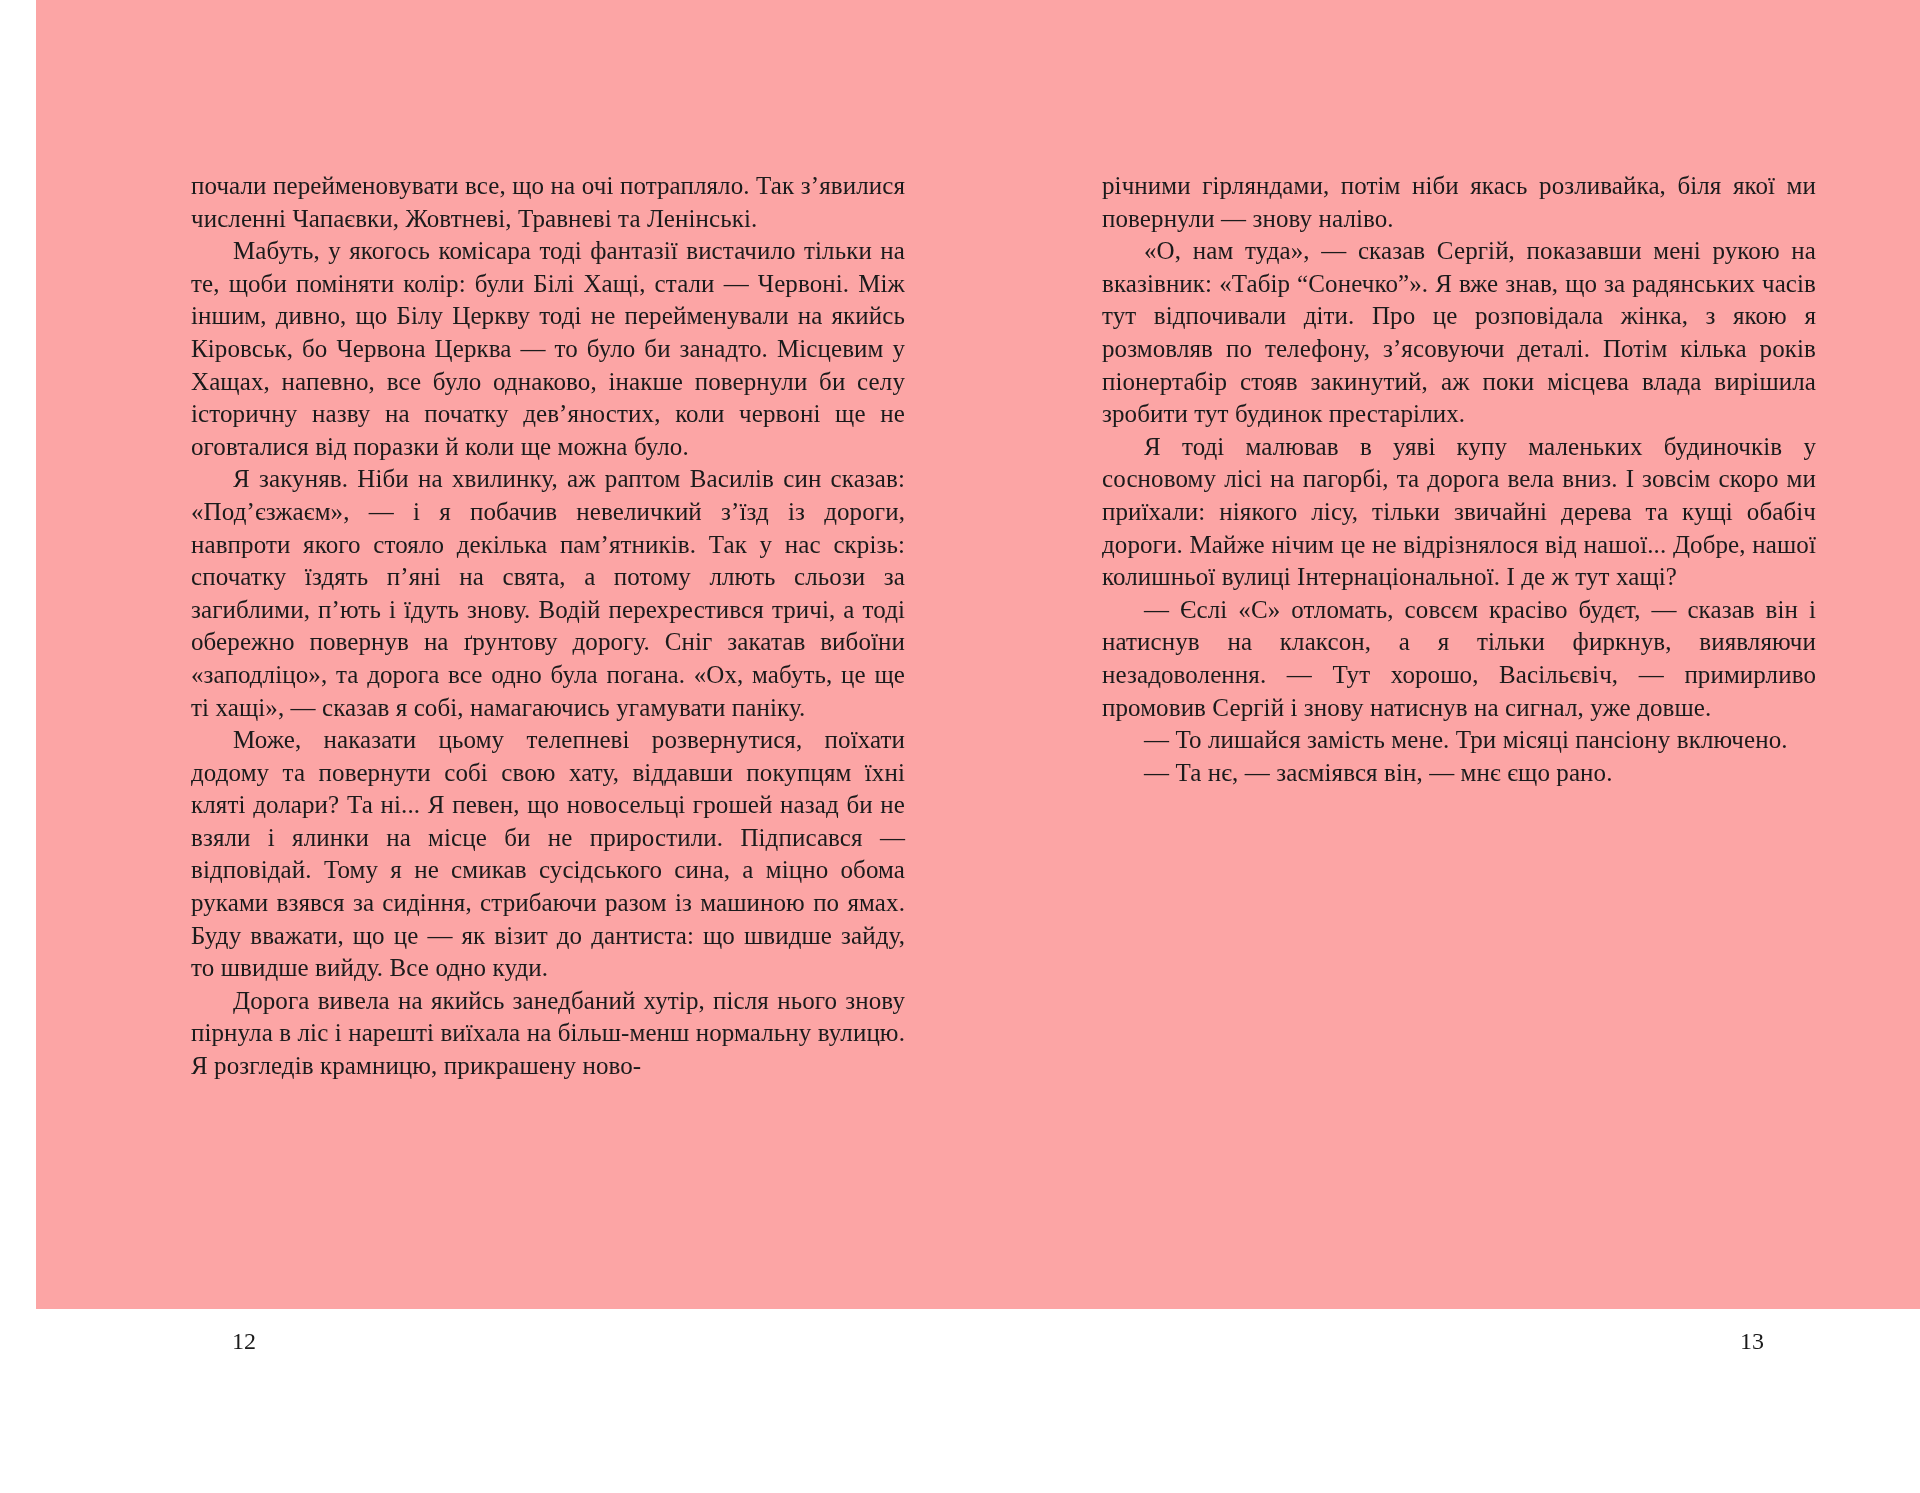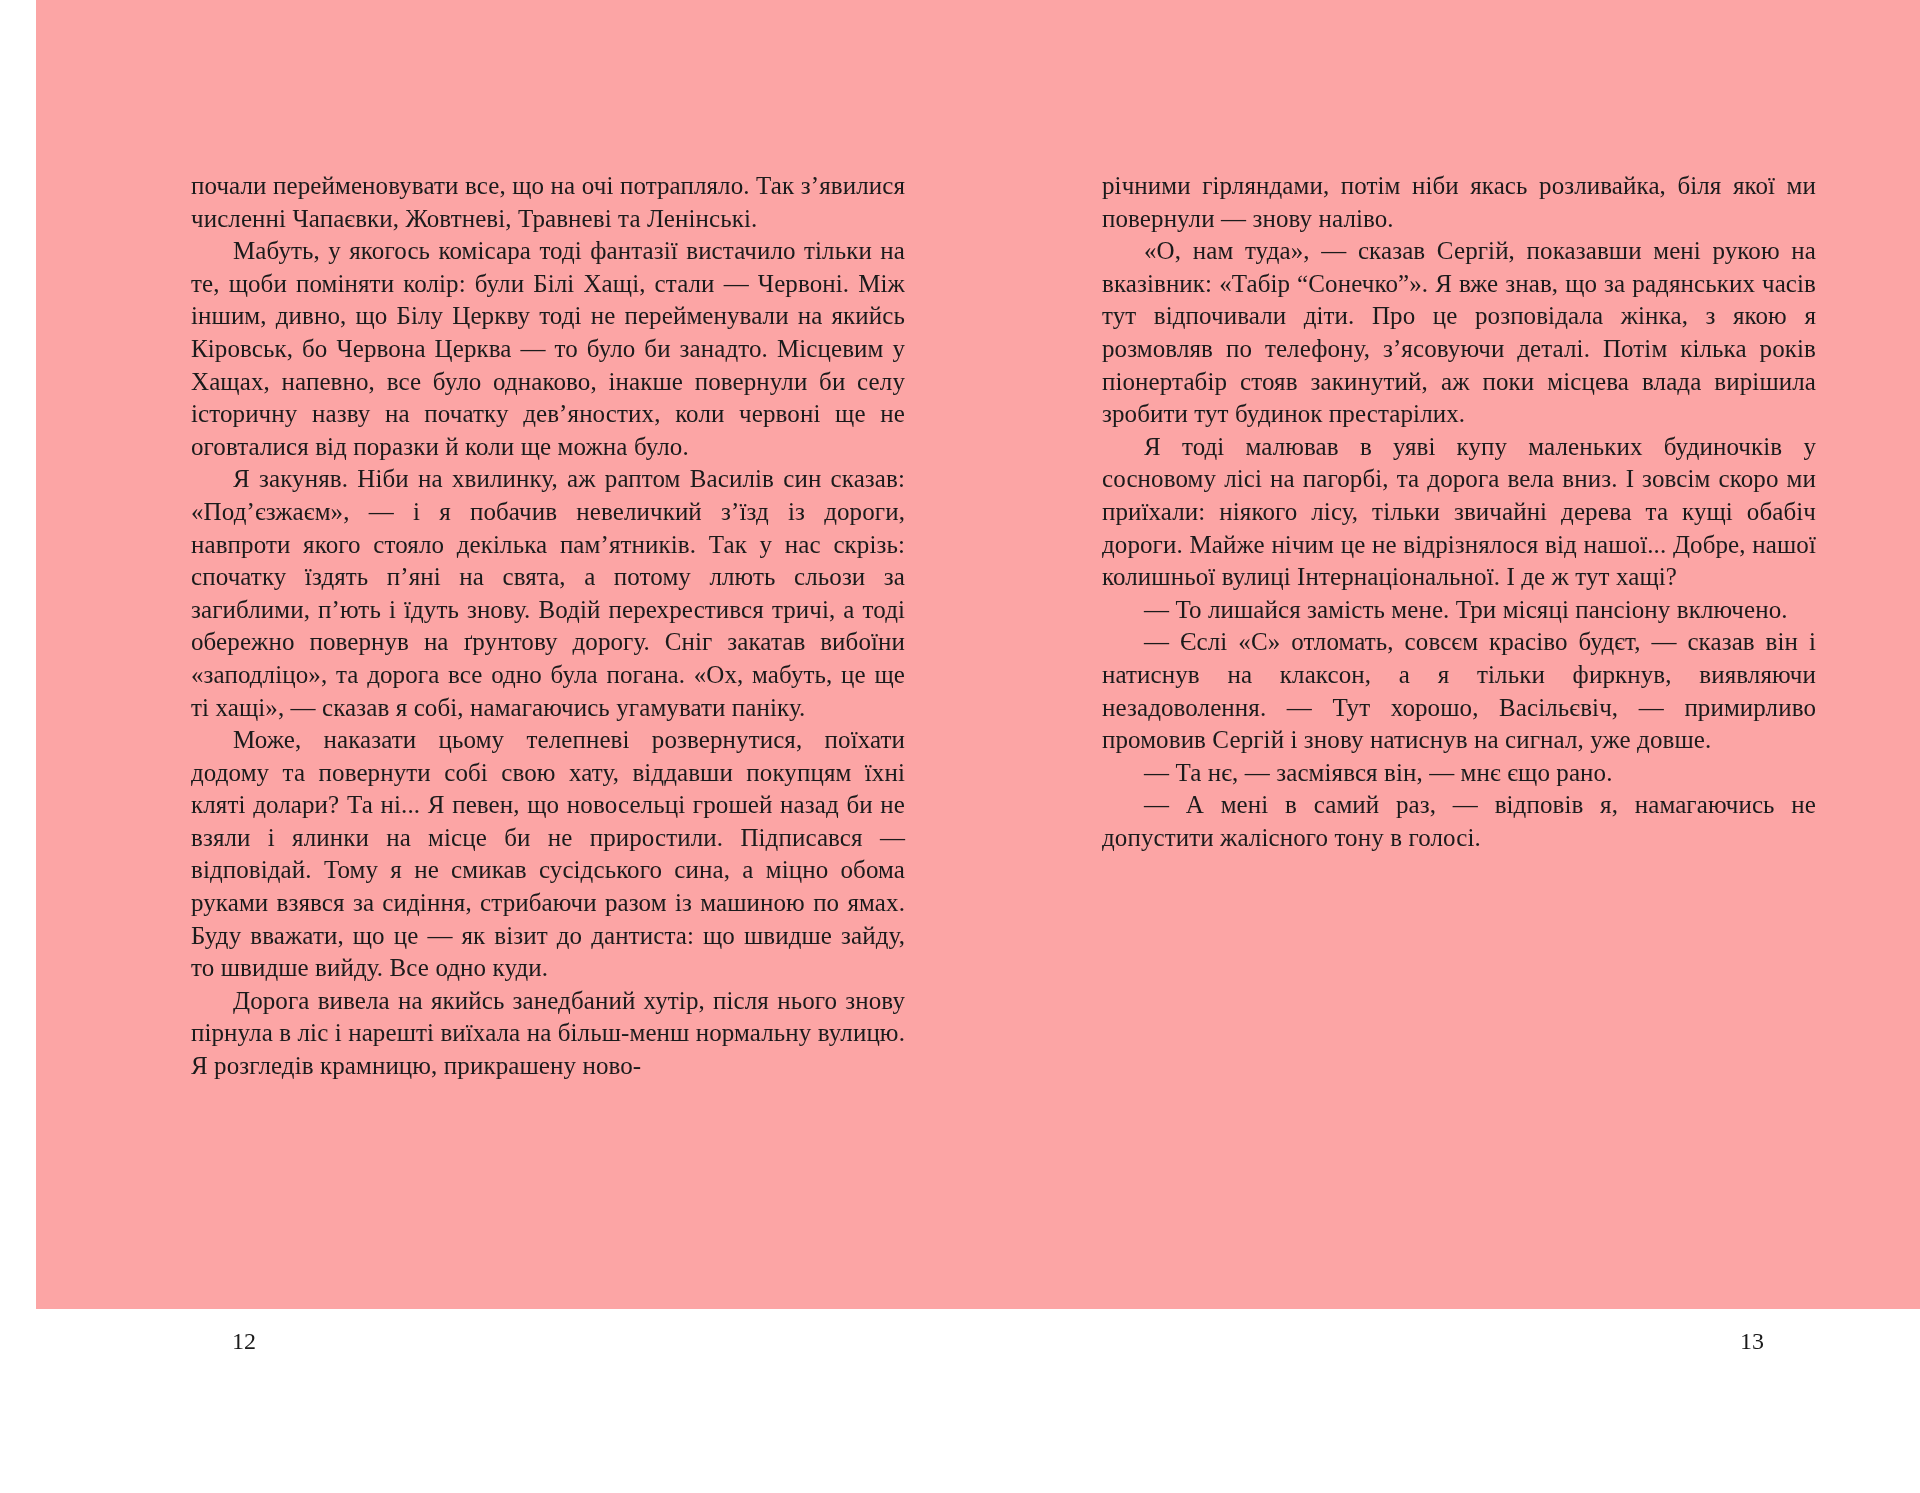--- a/index.html
+++ b/index.html
@@ -55,22 +55,21 @@
     <p class="ind">Мабуть, у якогось комісара тоді фантазії вистачило тільки на те, щоби поміняти колір: були Білі Хащі, стали — Червоні. Між іншим, дивно, що Білу Церкву тоді не перейменували на якийсь Кіровськ, бо Червона Церква — то було би занадто. Місцевим у Хащах, напевно, все було однаково, інакше повернули би селу історичну назву на початку дев’яностих, коли червоні ще не оговталися від поразки й коли ще можна було.</p>
     <p class="ind">Я закуняв. Ніби на хвилинку, аж раптом Василів син сказав: «Под’єзжаєм», — і я побачив невеличкий з’їзд із дороги, навпроти якого стояло декілька пам’ятників. Так у нас скрізь: спочатку їздять п’яні на свята, а потому ллють сльози за загиблими, п’ють і їдуть знову. Водій перехрестився тричі, а тоді обережно повернув на ґрунтову дорогу. Сніг закатав вибоїни «заподліцо», та дорога все одно була погана. «Ох, мабуть, це ще ті хащі», — сказав я собі, намагаючись угамувати паніку.</p>
     <p class="ind">Може, наказати цьому телепневі розвернутися, поїхати додому та повернути собі свою хату, віддавши покупцям їхні кляті долари? Та ні... Я певен, що новосельці грошей назад би не взяли і ялинки на місце би не приростили. Підписався — відповідай. Тому я не смикав сусідського сина, а міцно обома руками взявся за сидіння, стрибаючи разом із машиною по ямах. Буду вважати, що це — як візит до дантиста: що швидше зайду, то швидше вийду. Все одно куди.</p>
     <p class="ind">Дорога вивела на якийсь занедбаний хутір, після нього знову пірнула в ліс і нарешті виїхала на більш-менш нормальну вулицю. Я розгледів крамницю, прикрашену ново-</p>
   </div>
 
   <div class="column right-col">
     <p>річними гірляндами, потім ніби якась розливайка, біля якої ми повернули — знову наліво.</p>
     <p class="ind">«О, нам туда», — сказав Сергій, показавши мені рукою на вказівник: «Табір “Сонечко”». Я вже знав, що за радянських часів тут відпочивали діти. Про це розповідала жінка, з якою я розмовляв по телефону, з’ясовуючи деталі. Потім кілька років піонертабір стояв закинутий, аж поки місцева влада вирішила зробити тут будинок престарілих.</p>
     <p class="ind">Я тоді малював в уяві купу маленьких будиночків у сосновому лісі на пагорбі, та дорога вела вниз. І зовсім скоро ми приїхали: ніякого лісу, тільки звичайні дерева та кущі обабіч дороги. Майже нічим це не відрізнялося від нашої... Добре, нашої колишньої вулиці Інтернаціональної. І де ж тут хащі?</p>
+    <p class="ind">— Єслі «С» отломать, совсєм красіво будєт, — сказав він і натиснув на клаксон, а я тільки фиркнув, виявляючи незадоволення. — Тут хорошо, Васільєвіч, — примирливо промовив Сергій і знову натиснув на сигнал, уже довше.</p>
     <p class="ind">— То лишайся замість мене. Три місяці пансіону включено.</p>
-    <p class="ind">— Єслі «С» отломать, совсєм красіво будєт, — сказав він і натиснув на клаксон, а я тільки фиркнув, виявляючи незадоволення. — Тут хорошо, Васільєвіч, — примирливо промовив Сергій і знову натиснув на сигнал, уже довше.</p>
     <p class="ind">— Та нє, — засміявся він, — мнє єщо рано.</p>
-    <p class="ind">— А мені в самий раз, — відповів я, намагаючись не допустити жалісного тону в голосі.</p>
   </div>
 
   <div class="pagenum pn-left">12</div>
   <div class="pagenum pn-right">13</div>
 
 </div>
 
 </body></html>

